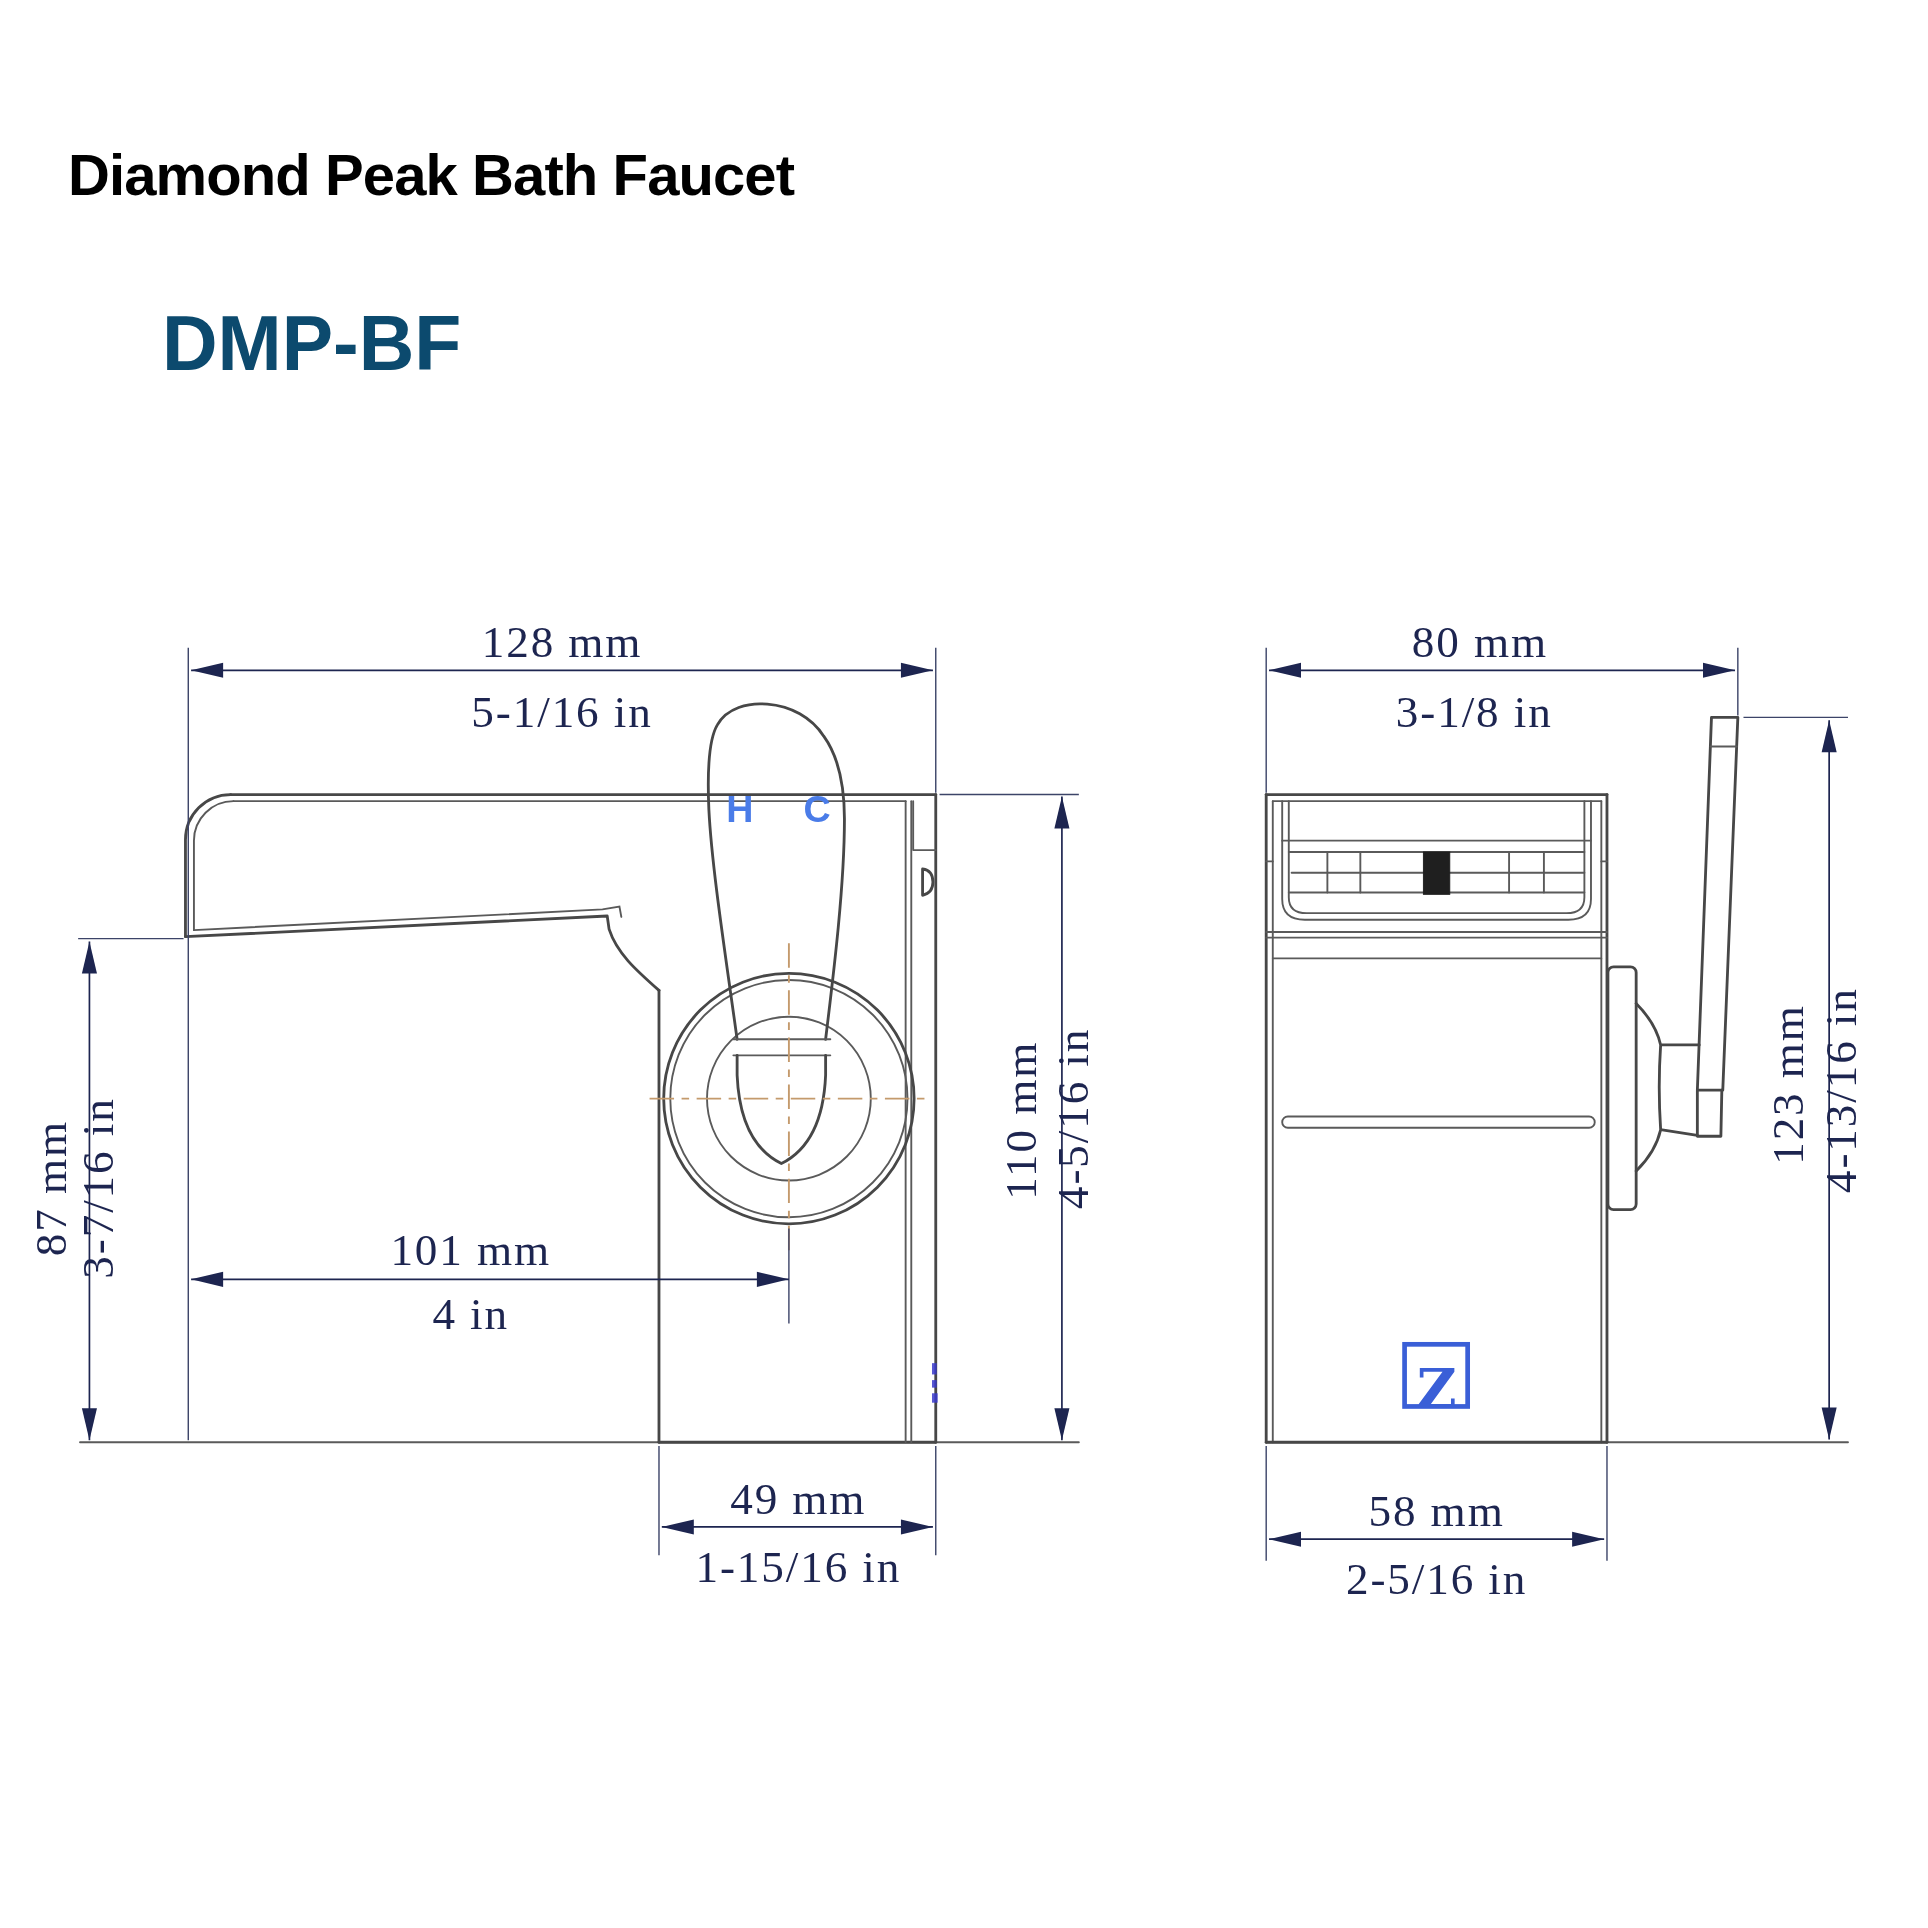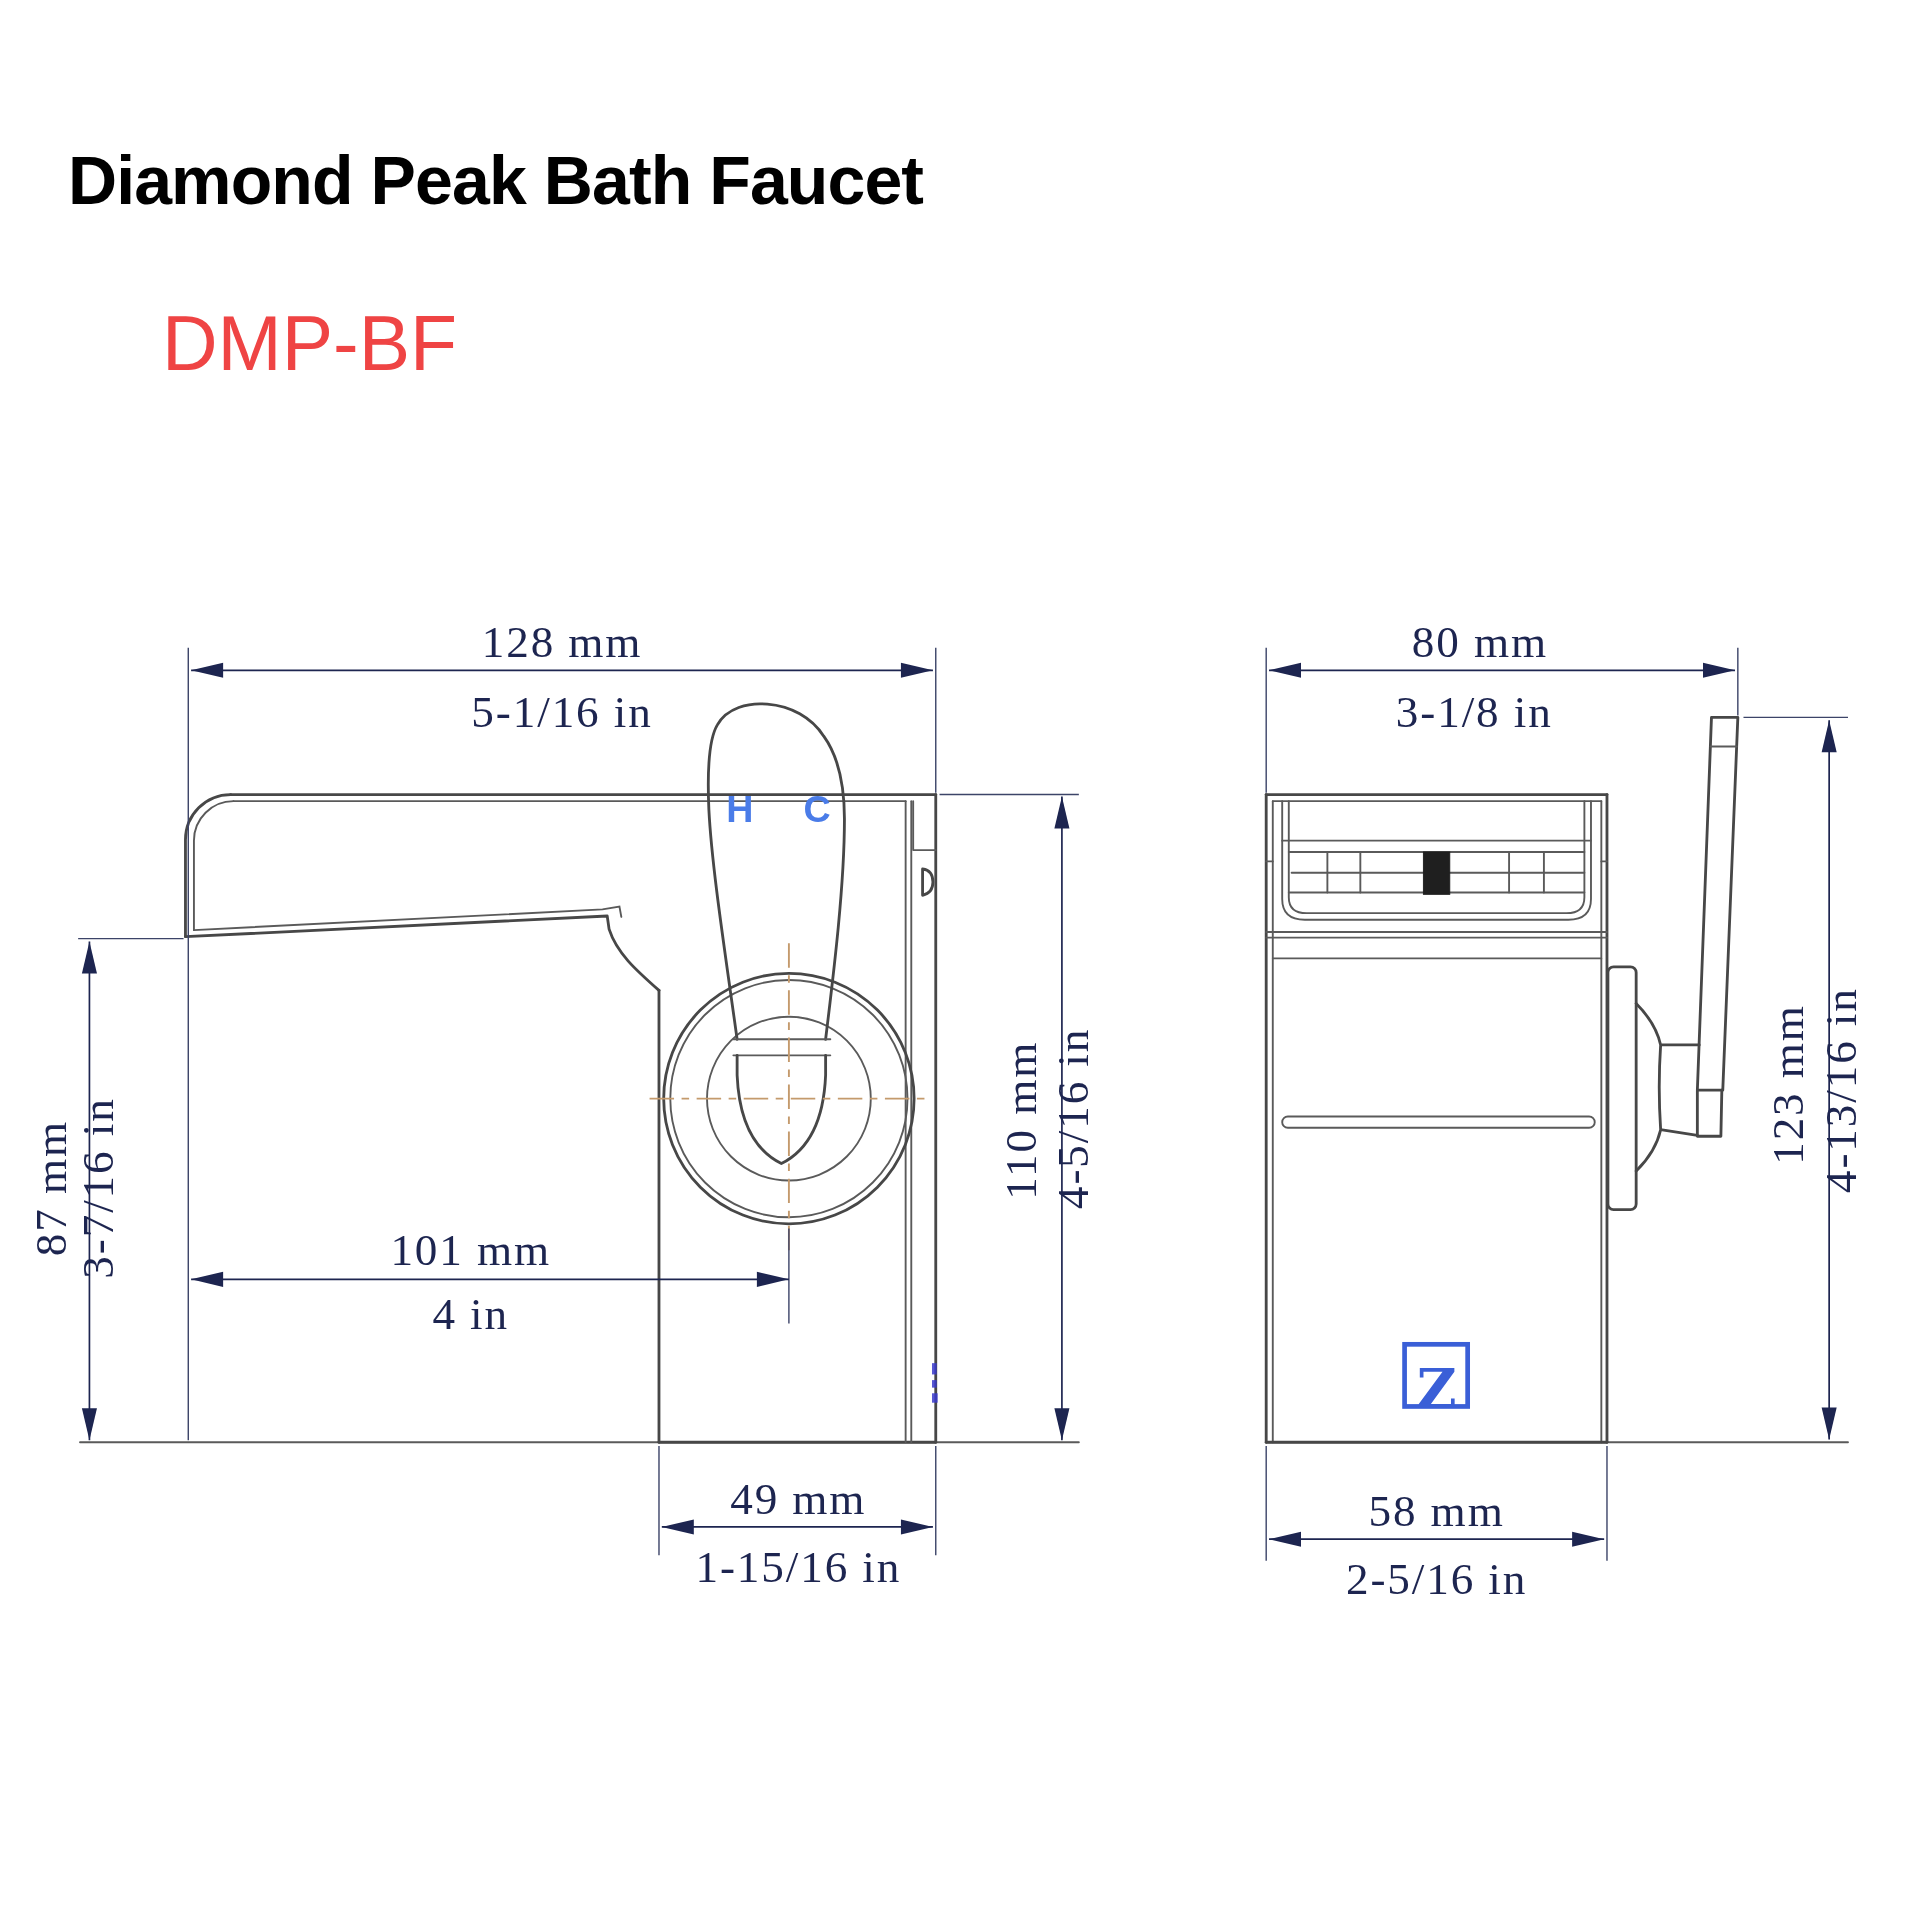--- a/index.html
+++ b/index.html
@@ -1,20 +1,20 @@
 <!DOCTYPE html>
 <html style="font-size:15px"><head>
 <meta charset="utf-8">
 <style>
   html,body{margin:0;padding:0;background:#ffffff;}
   #canvas{position:relative;width:1928px;height:1928px;background:#ffffff;overflow:hidden;
           font-family:"Liberation Sans", sans-serif;}
-  .title{position:absolute;left:68px;top:141px;font-size:68px;font-weight:600;color:#000;
+  .title{position:absolute;left:68px;top:141px;font-size:58px;font-weight:600;color:#000;
          letter-spacing:-0.9px;white-space:nowrap;}
-  .subtitle{position:absolute;left:162px;top:299px;font-size:77px;font-weight:400;color:#ef4444;
+  .subtitle{position:absolute;left:162px;top:299px;font-size:77px;font-weight:700;color:#0c4a6e;
             letter-spacing:0px;white-space:nowrap;}
   svg{position:absolute;left:0;top:0;}
   svg text{font-family:"Liberation Serif", serif;fill:#1d2550;letter-spacing:2px;}
   .dimtxt{font-size:48px;}
   .hc{font-family:"Liberation Sans", sans-serif;font-weight:bold;font-size:40px;fill:#4a7ce8;
       letter-spacing:0;}
   .logoz{font-family:"DejaVu Serif", serif;font-weight:bold;font-size:58px;fill:#3a5fd7;
          letter-spacing:0;}
   .outline{stroke:#474747;stroke-width:3;fill:none;stroke-linecap:round;stroke-linejoin:round;}
   .inner{stroke:#5a5a5a;stroke-width:2;fill:none;stroke-linecap:round;}

